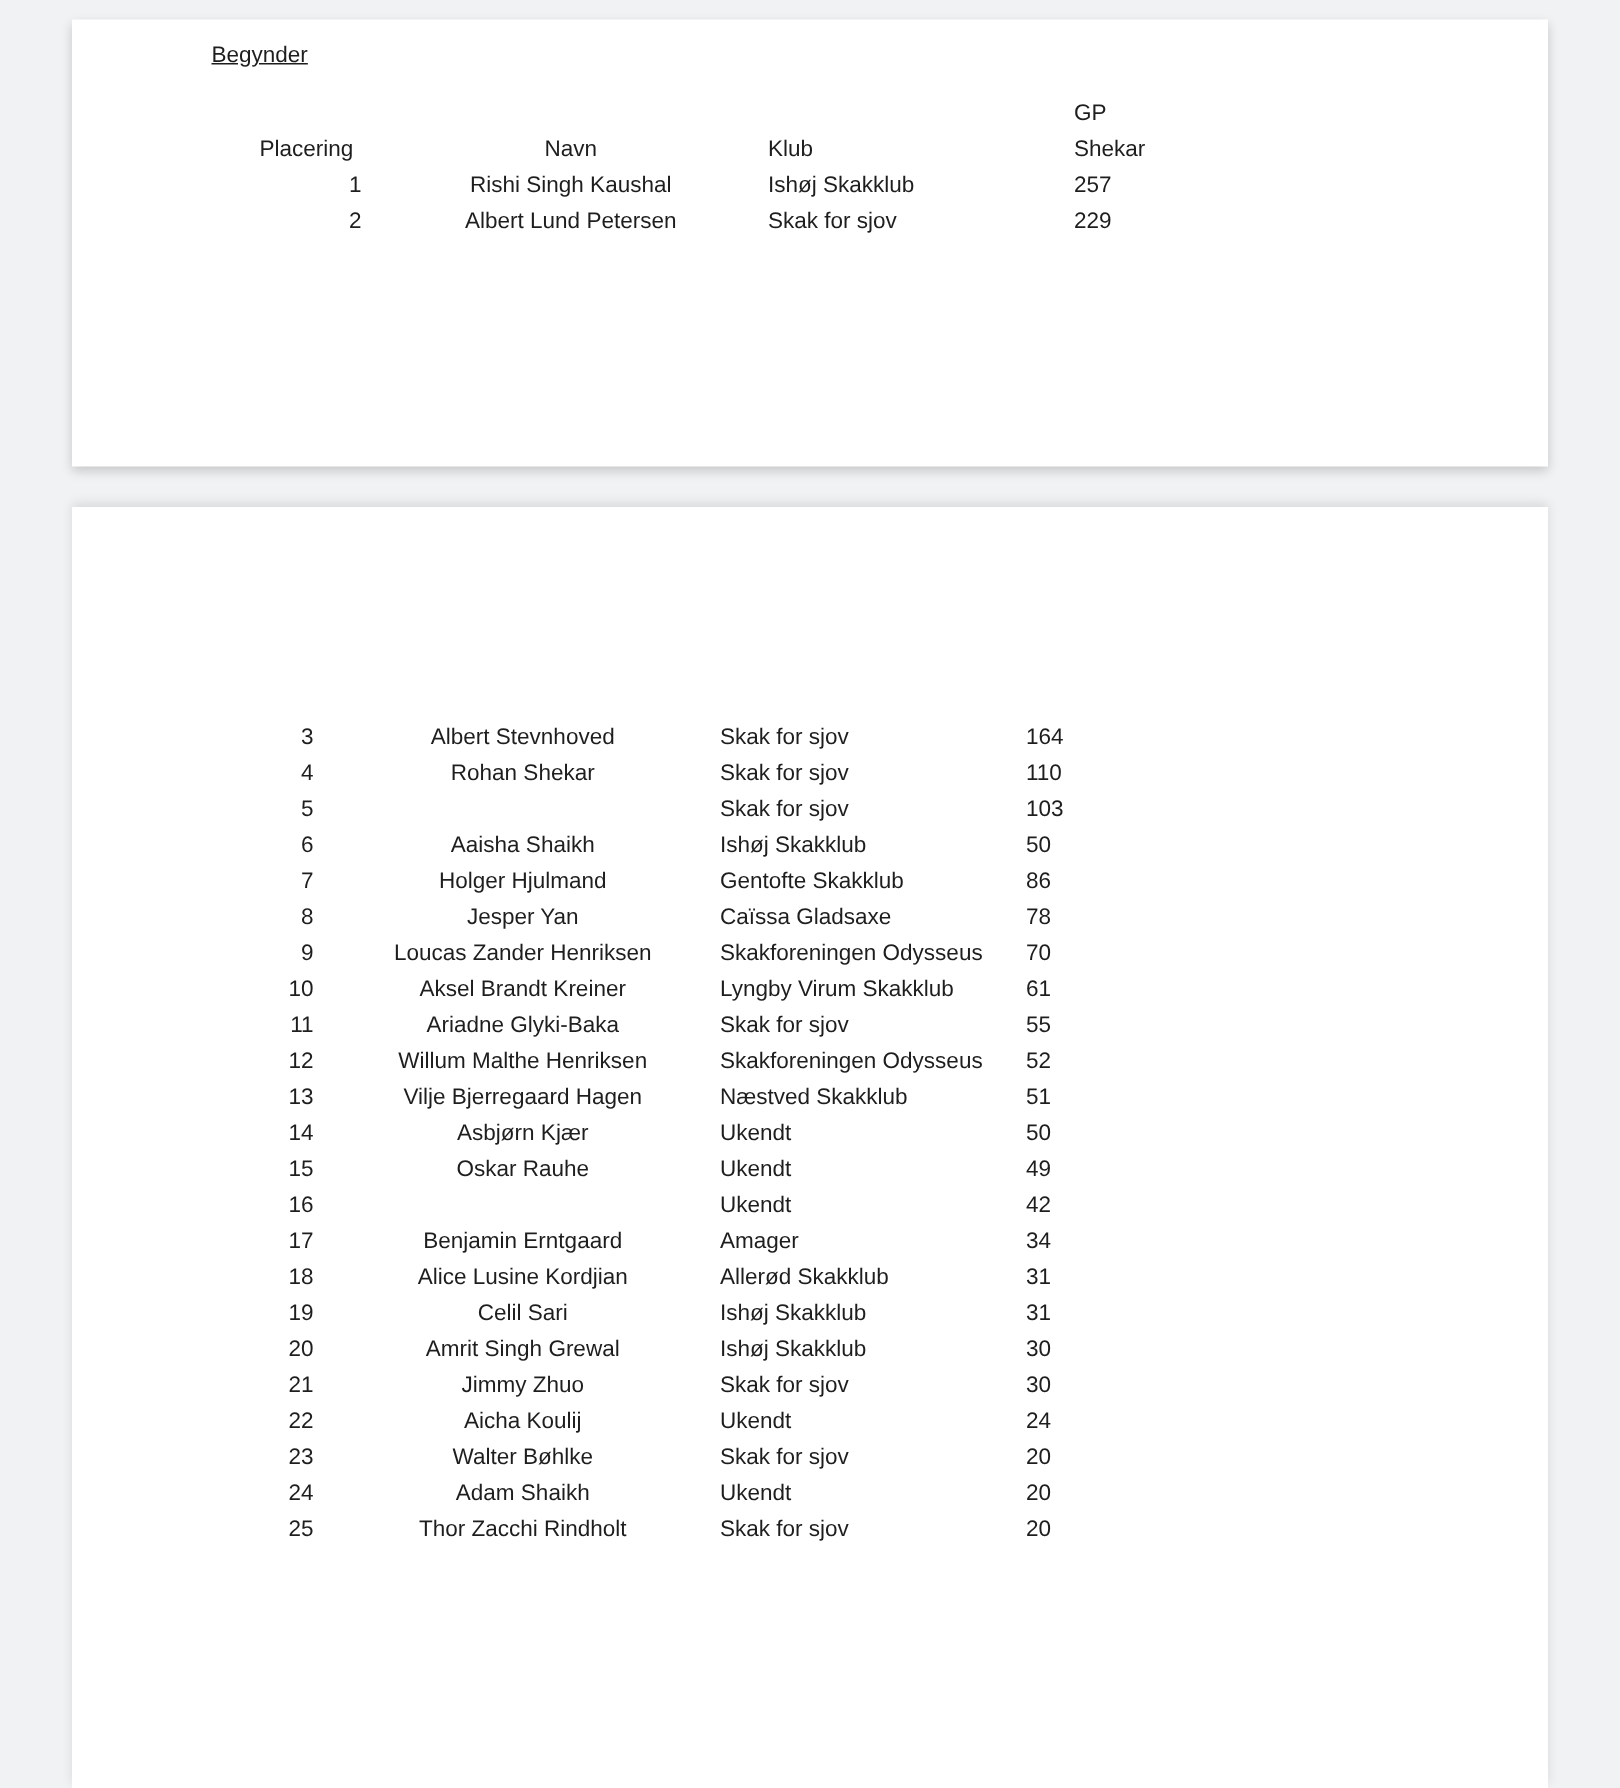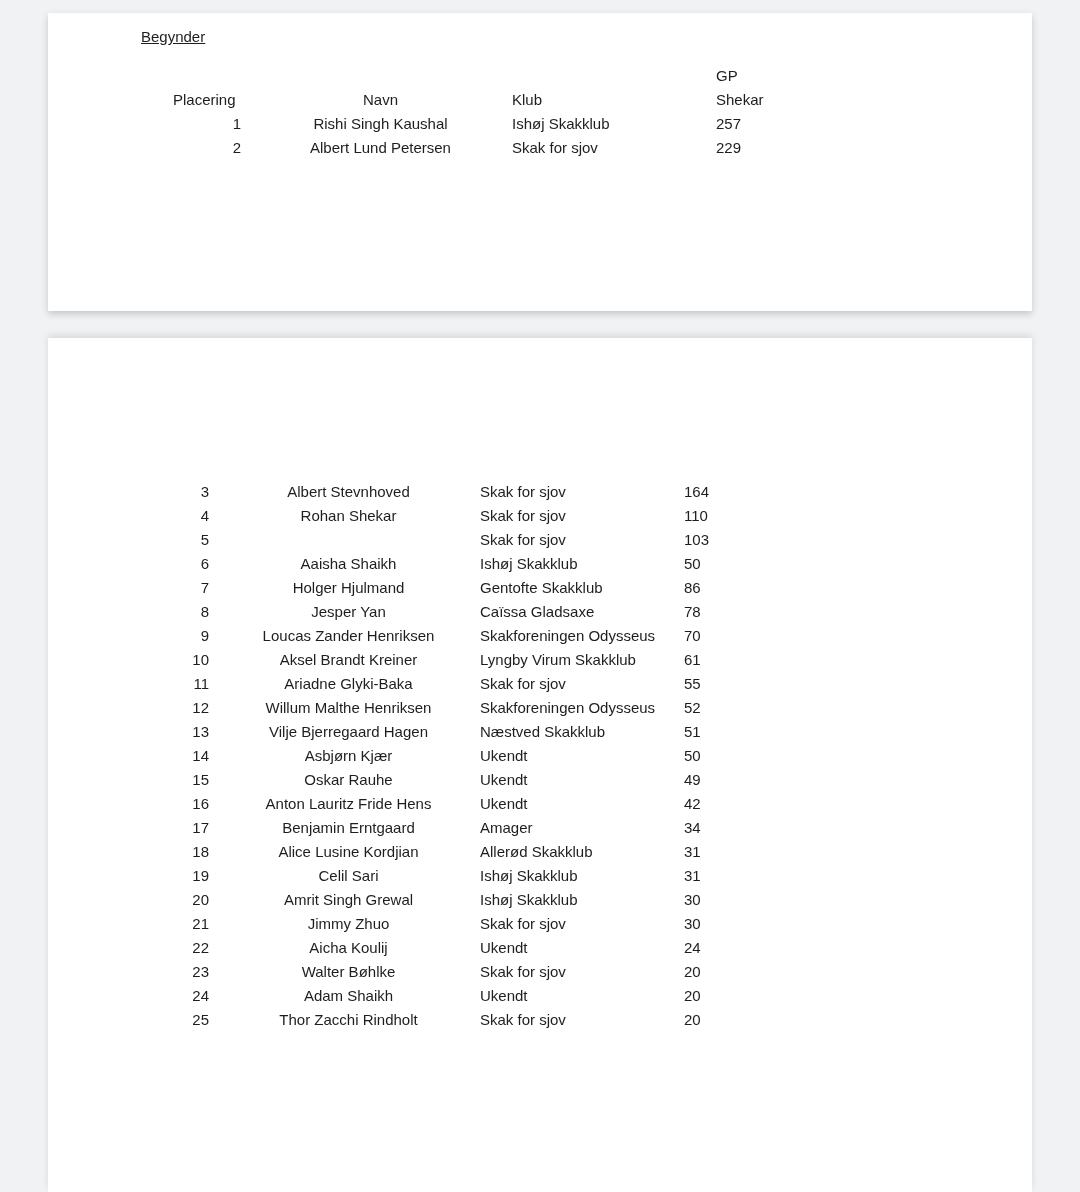--- a/index.html
+++ b/index.html
@@ -196,21 +196,20 @@
 
         <div class="row">
           <div class="cell c-pl">15</div>
           <div class="cell c-nv">Oskar Rauhe</div>
           <div class="cell c-kl">Ukendt</div>
           <div class="cell c-pt">49</div>
         </div>
 
         <div class="row">
           <div class="cell c-pl">16</div>
-          <div class="cell c-nv">Anton Lauritz Fride Hens</div>
           <div class="cell c-kl">Ukendt</div>
           <div class="cell c-pt">42</div>
         </div>
 
         <div class="row">
           <div class="cell c-pl">17</div>
           <div class="cell c-nv">Benjamin Erntgaard</div>
           <div class="cell c-kl">Amager</div>
           <div class="cell c-pt">34</div>
         </div>

